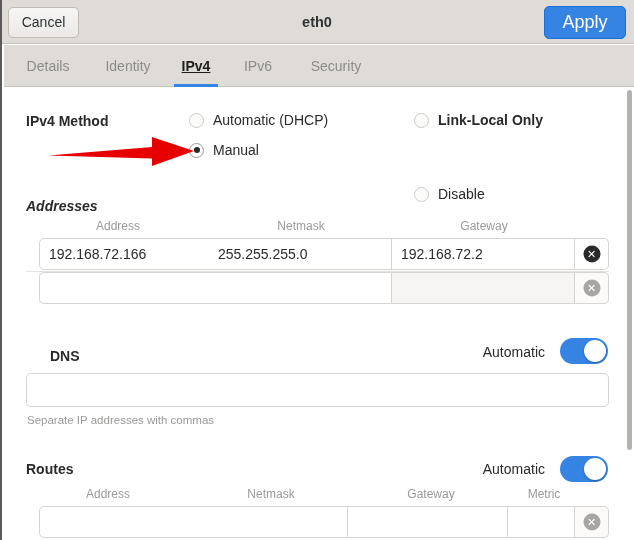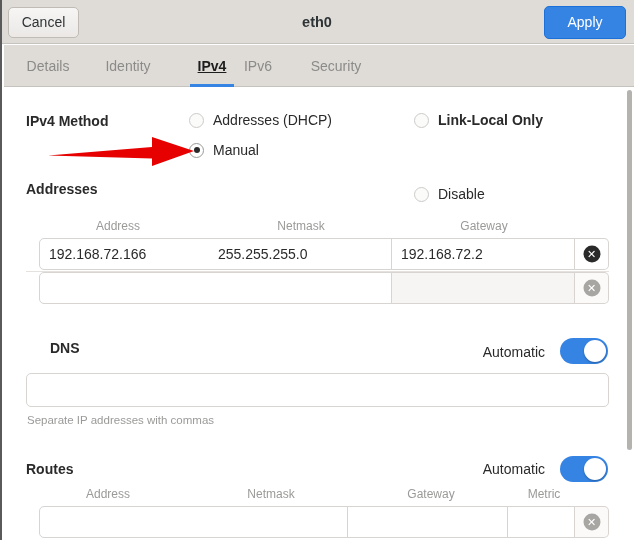--- a/index.html
+++ b/index.html
@@ -67,21 +67,21 @@
     border: 1px solid #c0bbb5;
     border-radius: 5px;
     cursor: pointer;
   }
   .btn-apply {
     position: absolute;
     right: 8px; top: 6px;
     width: 82px; height: 33px;
     line-height: 31px;
     text-align: center;
-    font-size: 14px;
+    font-size: 18px;
     color: #ffffff;
     background: #3584e4;
     border: 1px solid #1c71d8;
     border-radius: 5px;
     cursor: pointer;
   }
 
   
   .tabbar {
     position: absolute;
@@ -105,21 +105,21 @@
     content: "";
     position: absolute;
     left: 50%;
     transform: translateX(-50%);
     bottom: 0;
     width: 44px; height: 3px;
     background: #3584e4;
   }
   #tab0 { left: 14px;  width: 68px; }
   #tab1 { left: 92px;  width: 72px; }
-  #tab2 { left: 188px; width: 48px; text-decoration: underline; }
+  #tab2 { left: 172px; width: 48px; text-decoration: underline; }
   #tab3 { left: 234px; width: 48px; }
   #tab4 { left: 296px; width: 80px; }
 
   
   .content {
     position: absolute;
     left: 0; top: 88px;
     width: 634px; height: 452px;
     background: #ffffff;
     overflow: hidden;
@@ -307,39 +307,39 @@
     <div class="tab" id="tab3">IPv6</div>
     <div class="tab" id="tab4">Security</div>
   </div>
 
   <div class="content">
 
     <div class="section-label" style="left:26px; top:25px;">IPv4 Method</div>
 
     <div class="radio-row" style="left:189px; top:24px;">
       <span class="radio"></span>
-      <span class="radio-label">Addresses (DHCP)</span>
+      <span class="radio-label">Automatic (DHCP)</span>
     </div>
 
     <div class="radio-row" style="left:189px; top:54px;">
       <span class="radio checked"></span>
       <span class="radio-label">Manual</span>
     </div>
 
     <div class="radio-row" style="left:414px; top:24px;font-weight:bold;">
       <span class="radio"></span>
       <span class="radio-label">Link-Local Only</span>
     </div>
 
     <div class="radio-row" style="left:414px; top:54px;margin-top:44px;">
       <span class="radio"></span>
       <span class="radio-label">Disable</span>
     </div>
 
-    <div class="section-label" style="left:26px; top:93px;">Addresses</div>
+    <div class="section-label" style="left:26px; top:110px;font-style:italic;">Addresses</div>
 
     <div class="col-header" style="left:28px; top:131px; width:180px;">Address</div>
     <div class="col-header" style="left:211px; top:131px; width:180px;">Netmask</div>
     <div class="col-header" style="left:394px; top:131px; width:180px;">Gateway</div>
 
     <div class="row-group" style="left:26px; top:150px; width:583px; height:32px;">
       <div class="cell first" style="left:0px;   width:183px;">192.168.72.166</div>
       <div class="cell mid" style="left:183px; width:183px;">255.255.255.0</div>
       <div class="cell mid" style="left:366px; width:183px;">192.168.72.2</div>
       <div class="cell del plainbg" style="left:549px; width:34px;">
@@ -351,21 +351,21 @@
 
     <div class="row-group" style="left:26px; top:184px; width:583px; height:32px;">
       <div class="cell first" style="left:0px;   width:183px;"></div>
       <div class="cell mid" style="left:183px; width:183px;"></div>
       <div class="cell mid dim" style="left:366px; width:183px;"></div>
       <div class="cell del" style="left:549px; width:34px;">
         <span class="del-icon muted">✕</span>
       </div>
     </div>
 
-    <div class="section-label" style="left:26px; top:252px;padding-left:24px;">DNS</div>
+    <div class="section-label" style="left:26px; top:260px;padding-left:24px;">DNS</div>
     <div class="auto-label" style="left:400px; top:256px; width:145px;">Automatic</div>
     <div class="switch" style="left:560px; top:250px;">
       <span class="knob"></span>
     </div>
     <div class="entry" style="left:26px; top:285px; width:583px;"></div>
     <div class="hint" style="left:27px; top:326px;">Separate IP addresses with commas</div>
 
     <div class="section-label" style="left:26px; top:373px;">Routes</div>
     <div class="auto-label" style="left:400px; top:373px; width:145px;">Automatic</div>
     <div class="switch" style="left:560px; top:368px;">

